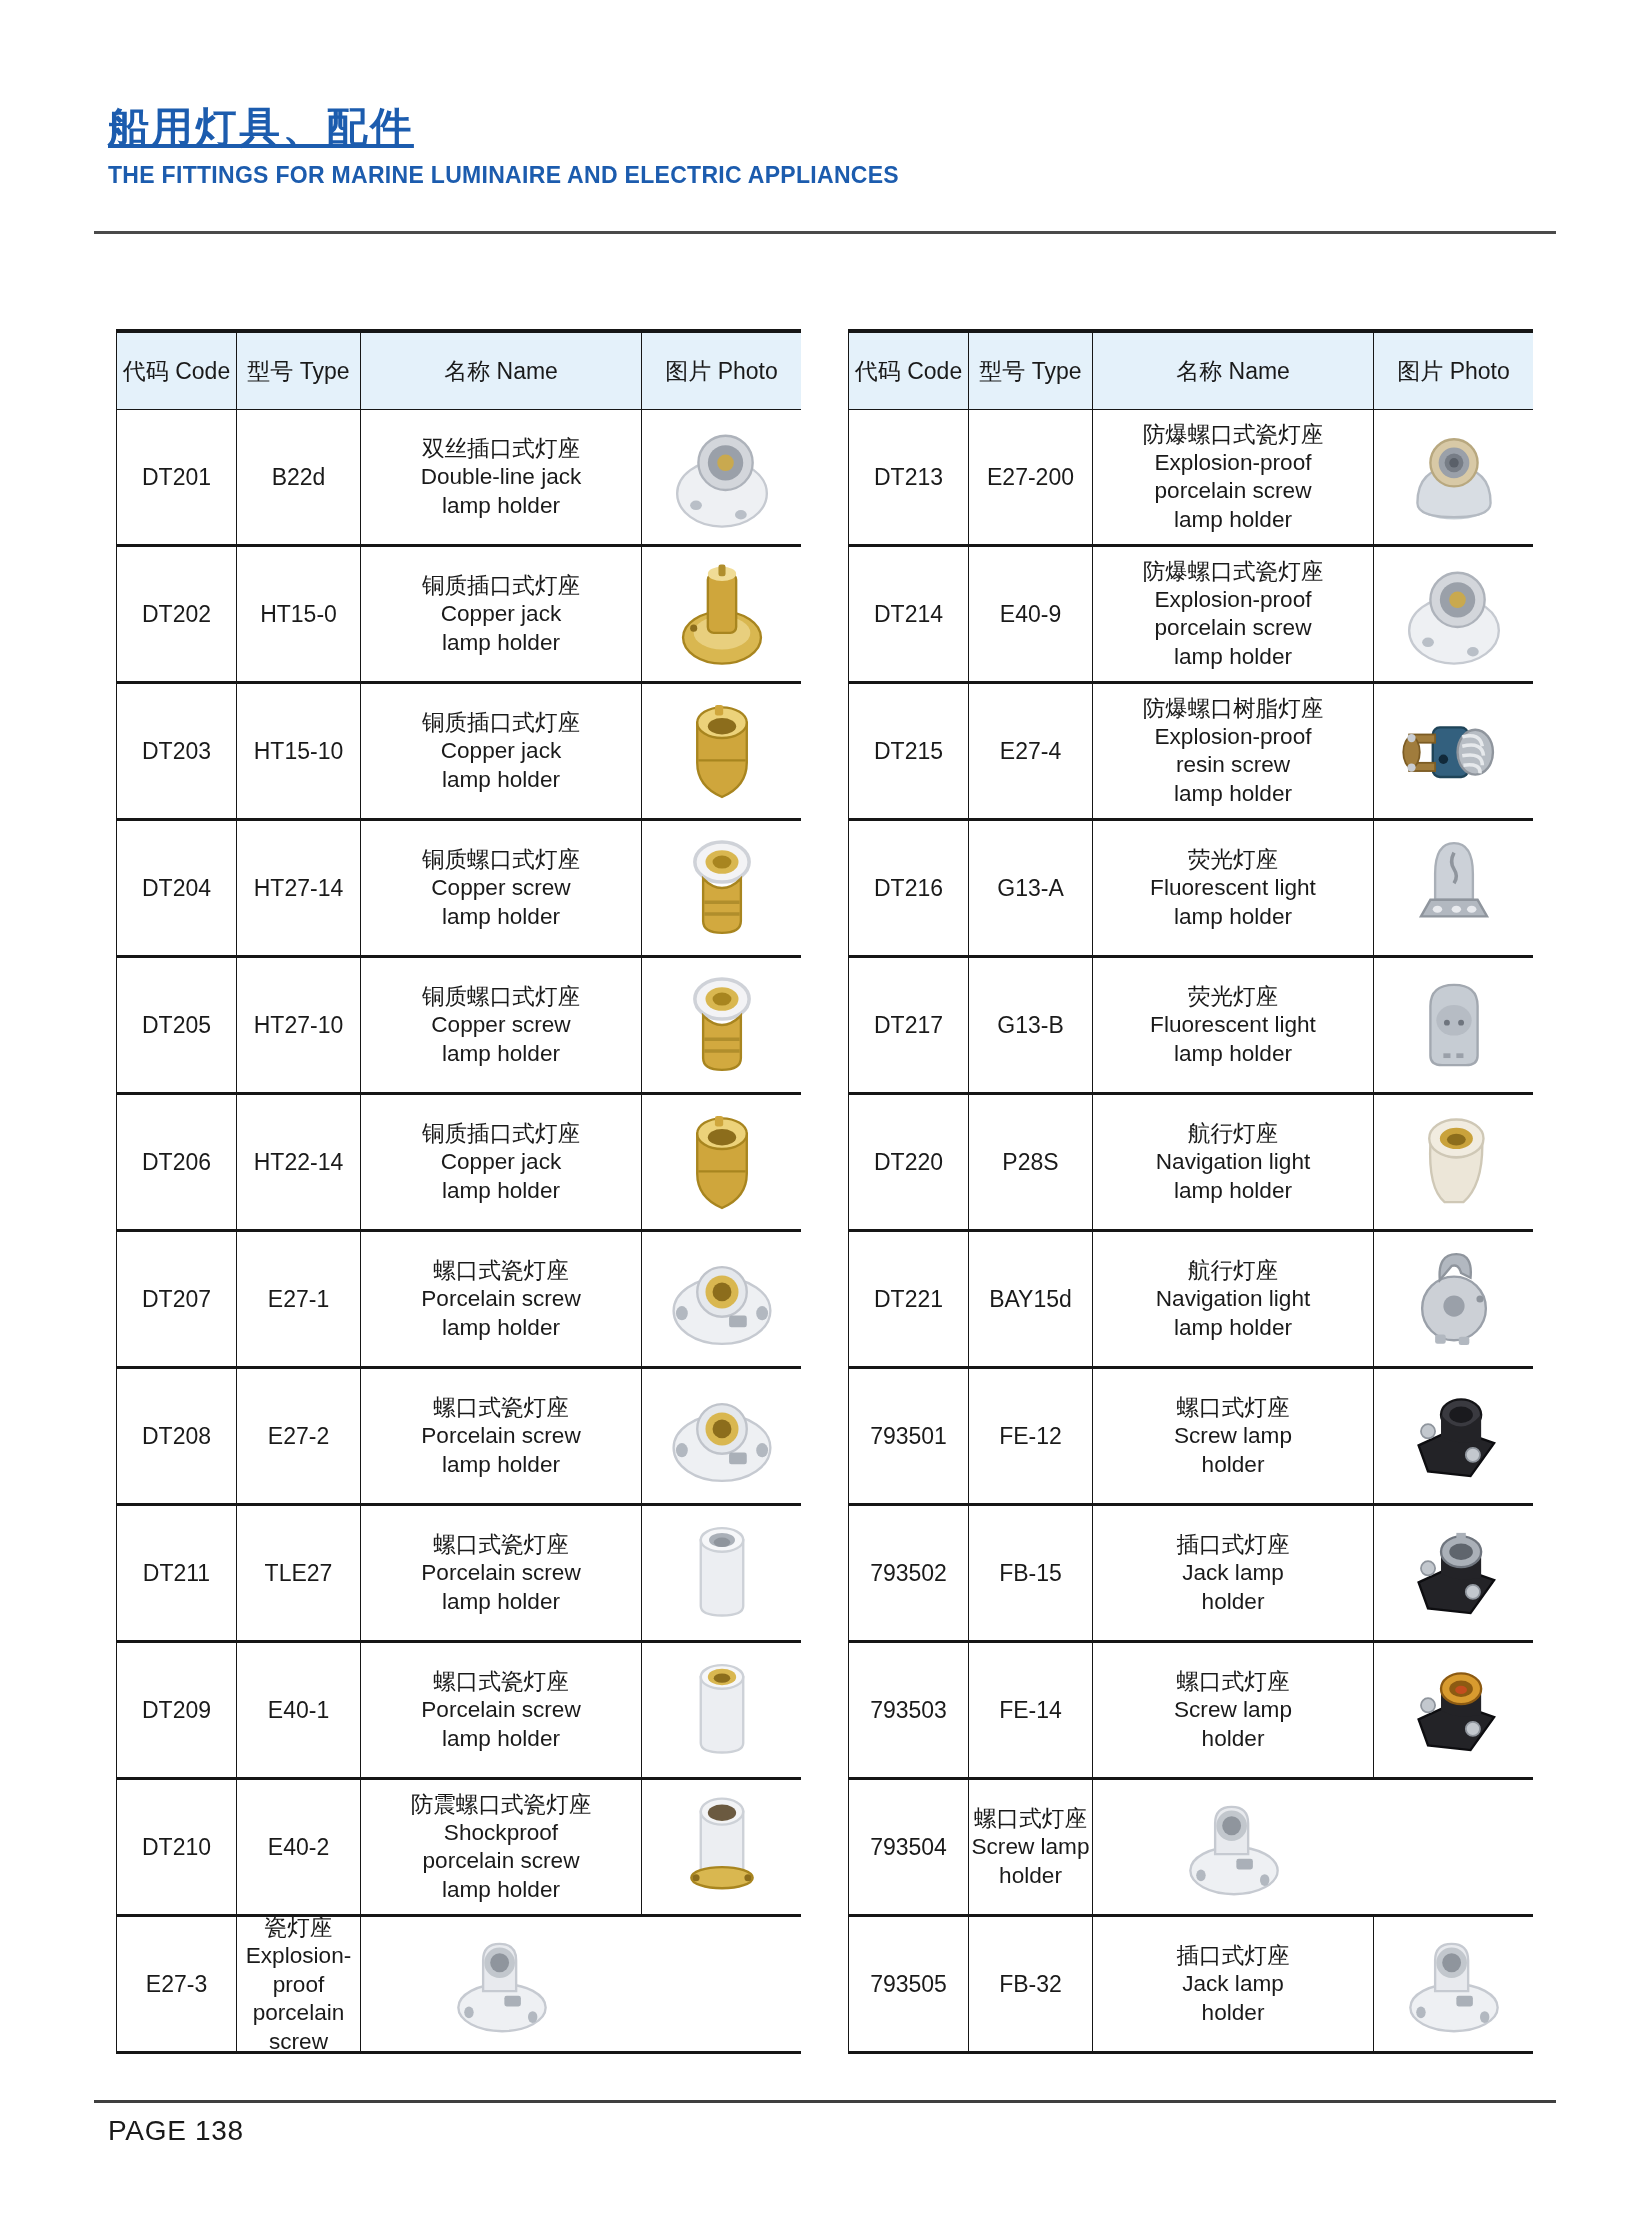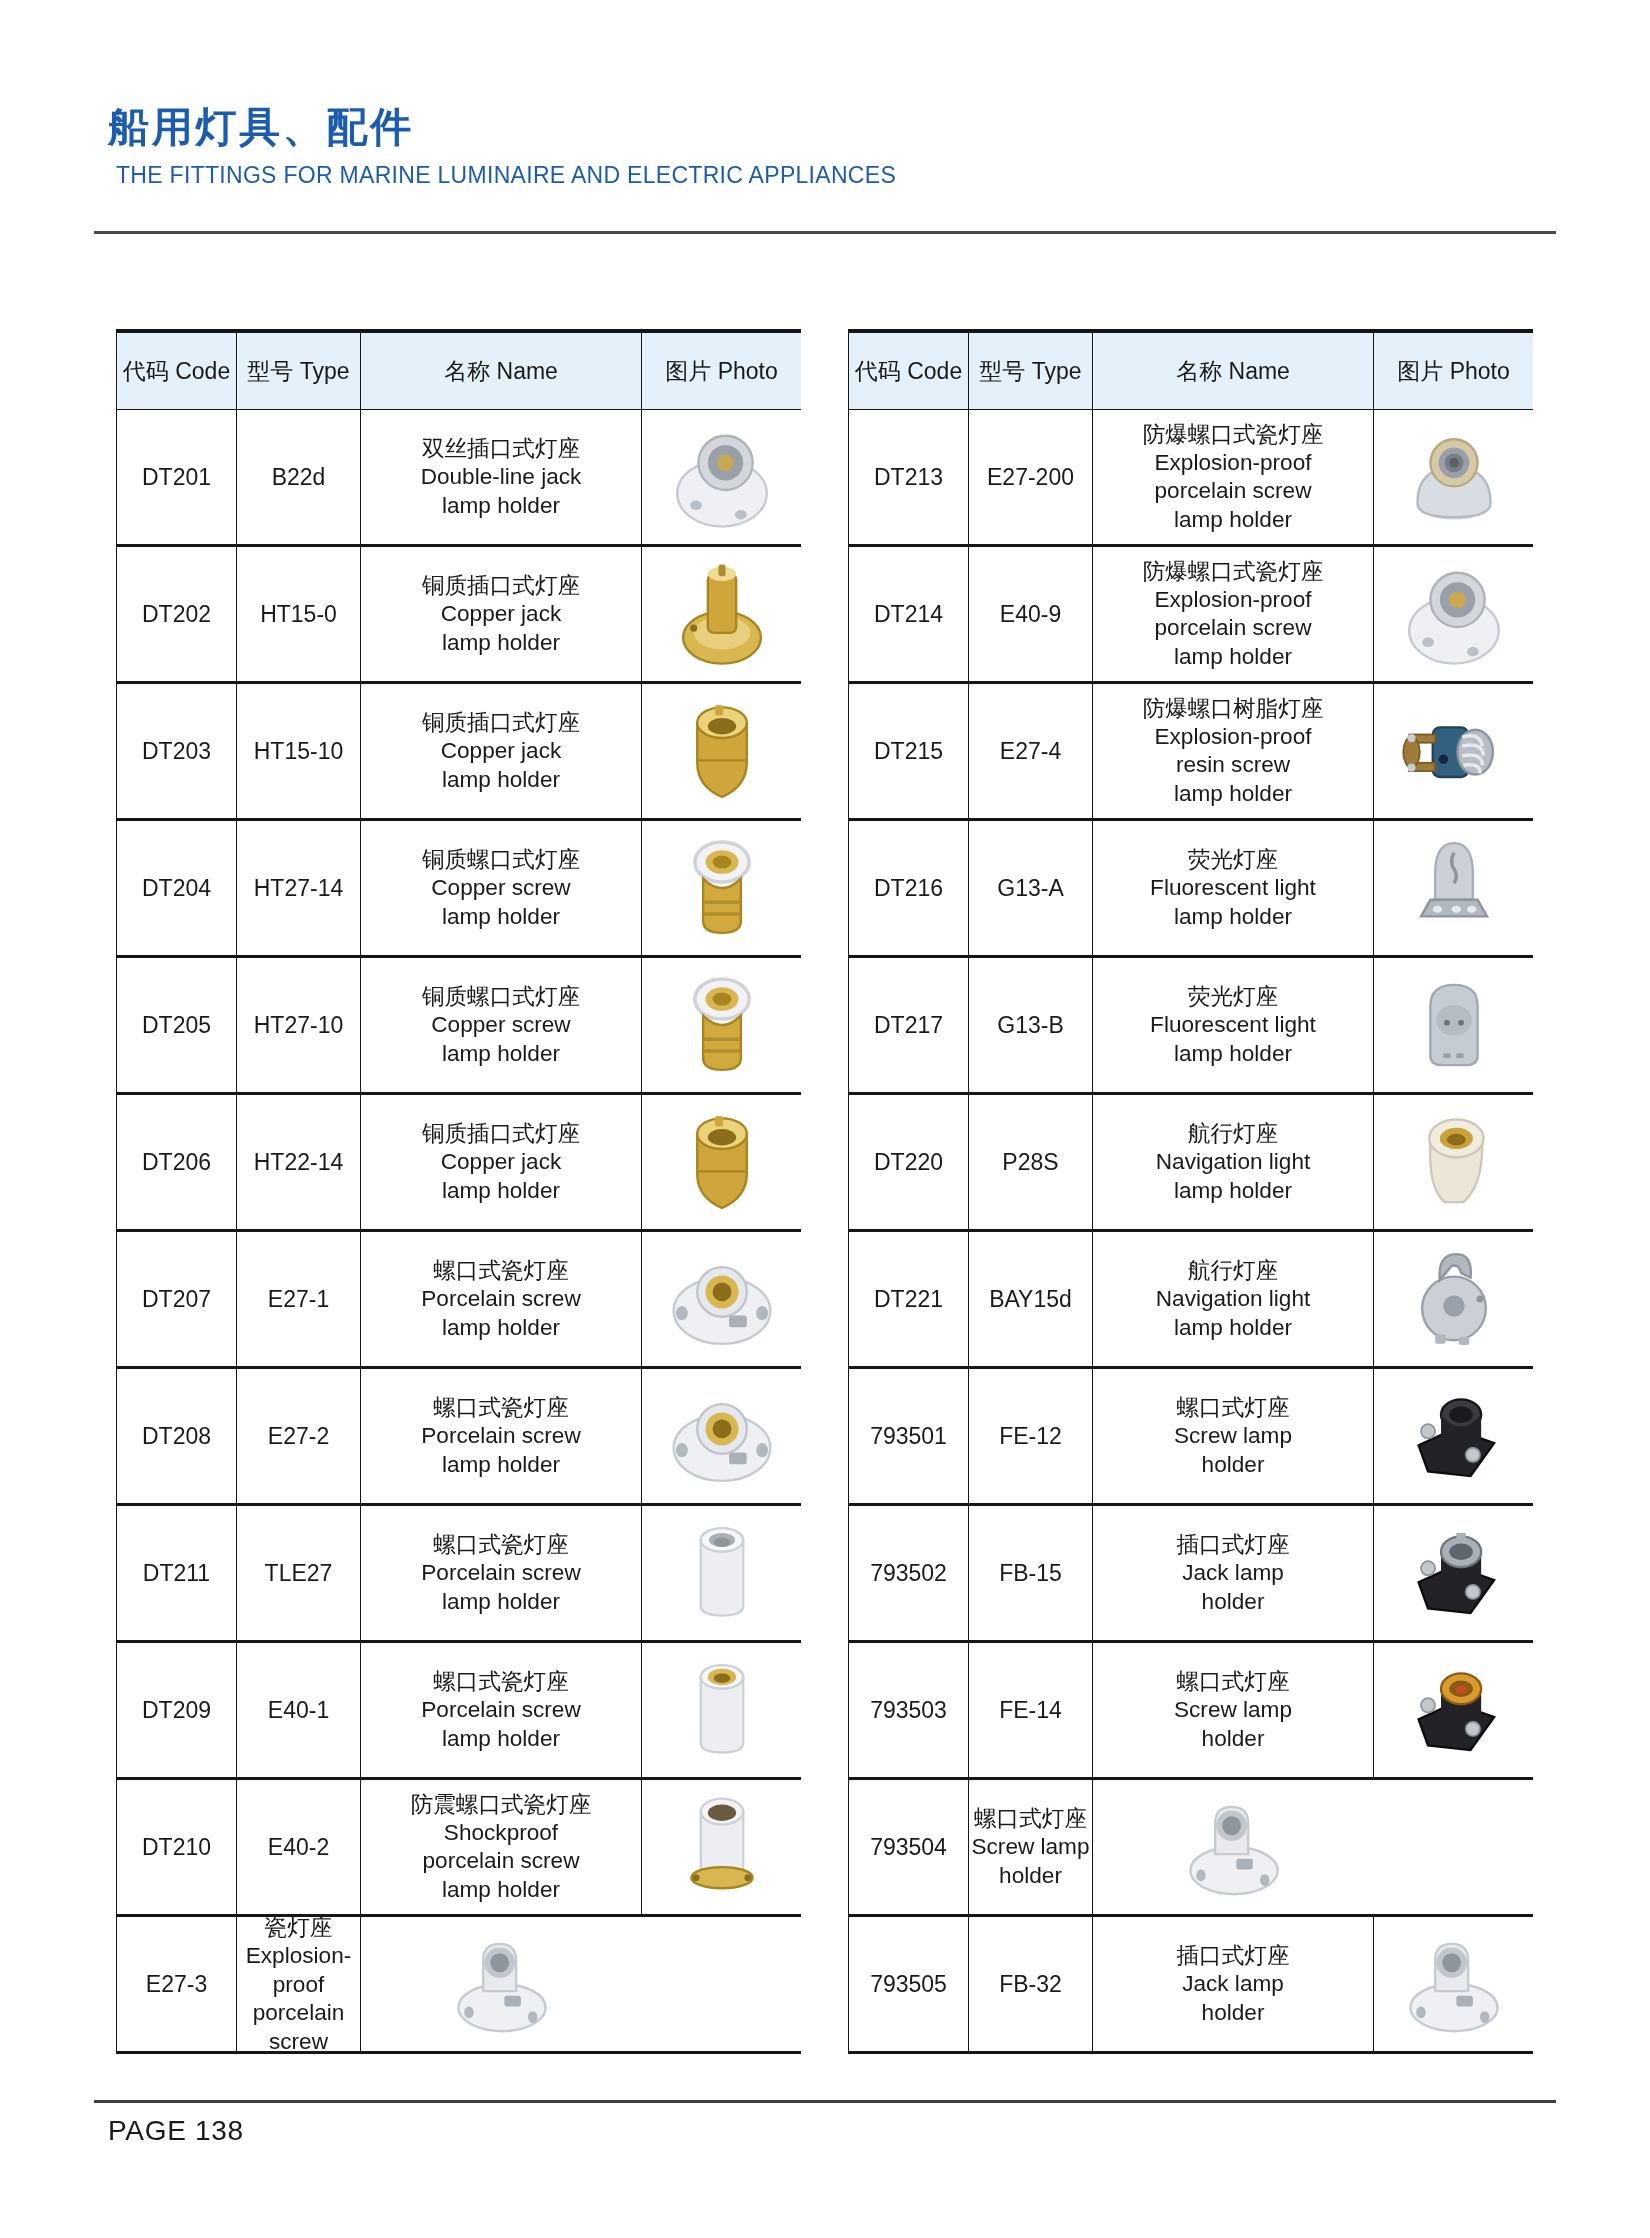--- a/index.html
+++ b/index.html
@@ -13,24 +13,25 @@
   html,body{background:#ffffff;}
   body{
     width:1650px;height:2239px;position:relative;
     font-family:"Liberation Sans","DejaVu Sans",sans-serif;
     color:var(--text);
   }
   .title-zh{
     position:absolute;left:108px;top:100px;
     font-size:41px;font-weight:bold;color:var(--accent);
     letter-spacing:2.7px;
+    text-decoration:underline;
   }
   .title-en{
-    position:absolute;left:116px;top:162px;
-    font-size:23px;font-weight:normal;color:var(--accent);
+    position:absolute;left:108px;top:162px;
+    font-size:23px;font-weight:bold;color:var(--accent);
     letter-spacing:0.3px;
   }
   .top-rule{
     position:absolute;left:94px;top:231px;width:1462px;height:3.3px;
     background:var(--rule-gray);
   }
   .tbl{
     position:absolute;top:329px;width:685px;
     border-top:4.7px solid var(--line-dark);
     border-left:1.3px solid var(--line-dark);

